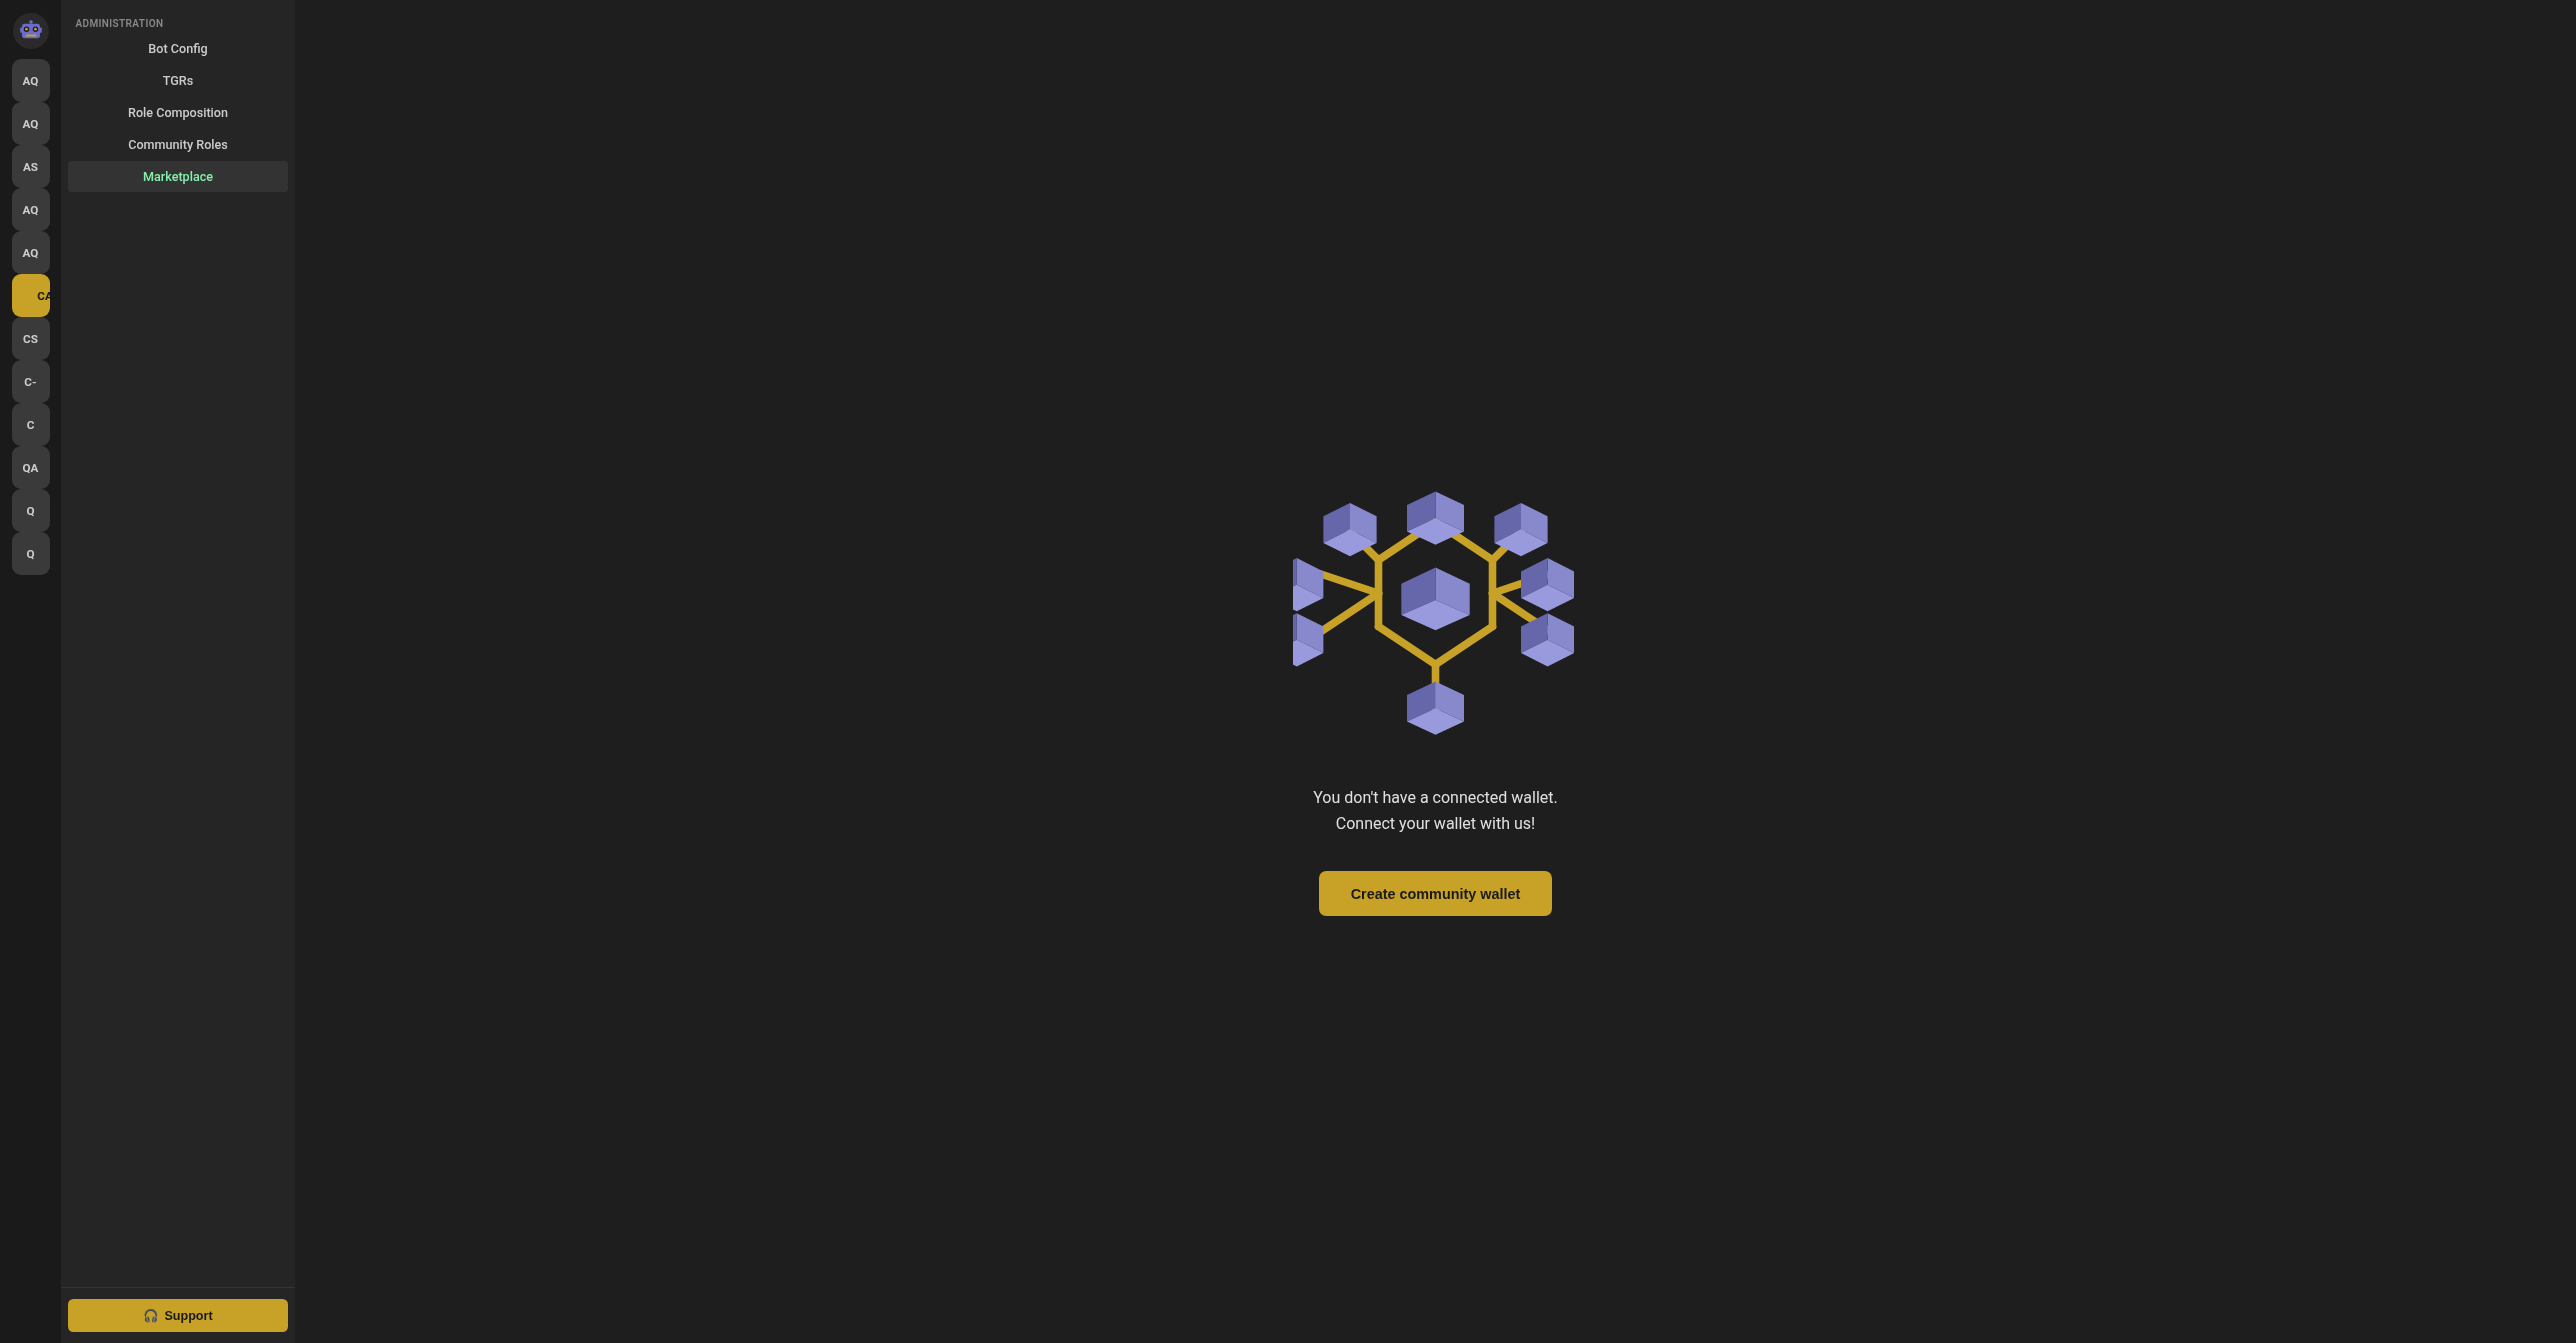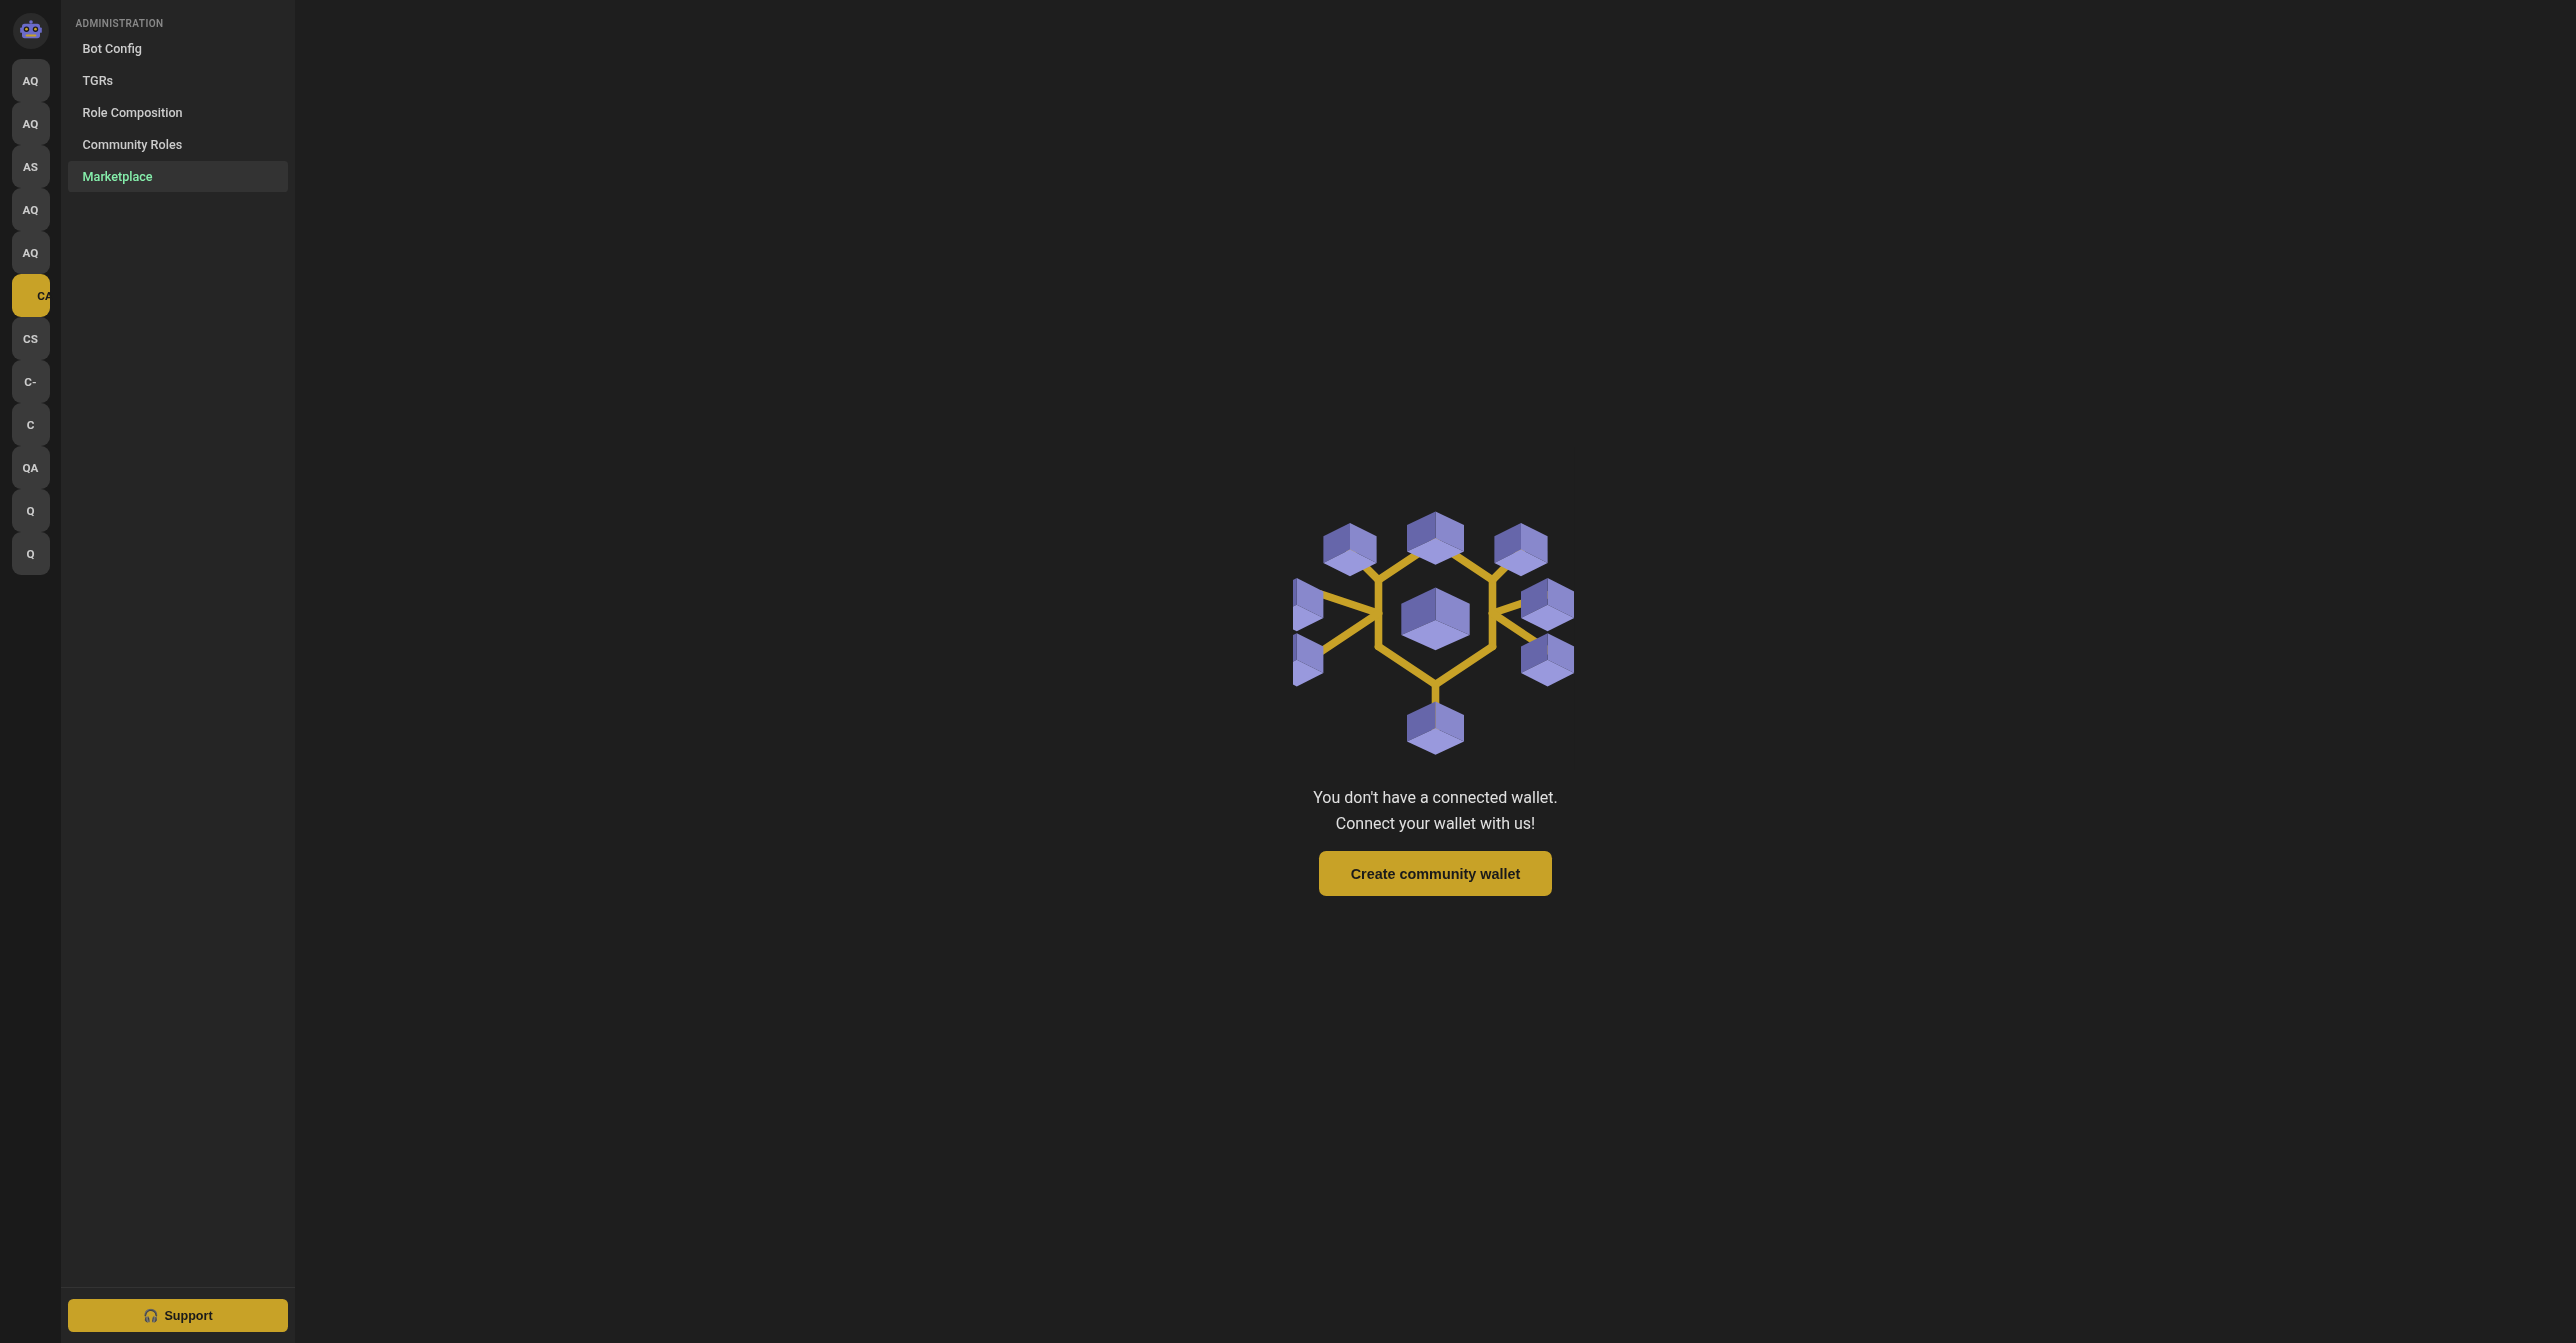--- a/index.html
+++ b/index.html
@@ -100,20 +100,21 @@
       letter-spacing: 0.4px;
     }
     .nav-item {
       padding: 8px 14.4px;
       font-size: 12.6px;
       font-weight: 500;
       color: #ccc;
       cursor: pointer;
       border-radius: 3.6px;
       margin: 0.9px 7.2px;
+      text-align: center;
     }
     .nav-item.active {
       background: #333;
       color: #86efac;
     }
     .sidebar-footer {
       padding: 10.8px 7.2px;
       border-top: 0.9px solid #333;
     }
     .support-button {
@@ -133,21 +134,21 @@
     }
 
     
     .main-content {
       flex: 1;
       background: #1e1e1e;
       display: flex;
       flex-direction: column;
       align-items: center;
       justify-content: center;
-      gap: 15px;
+      gap: 35px;
     }
 
     
     .network-graphic {
       width: 287px;
       height: 323px;
       position: relative;
       display: flex;
       align-items: center;
       justify-content: center;

